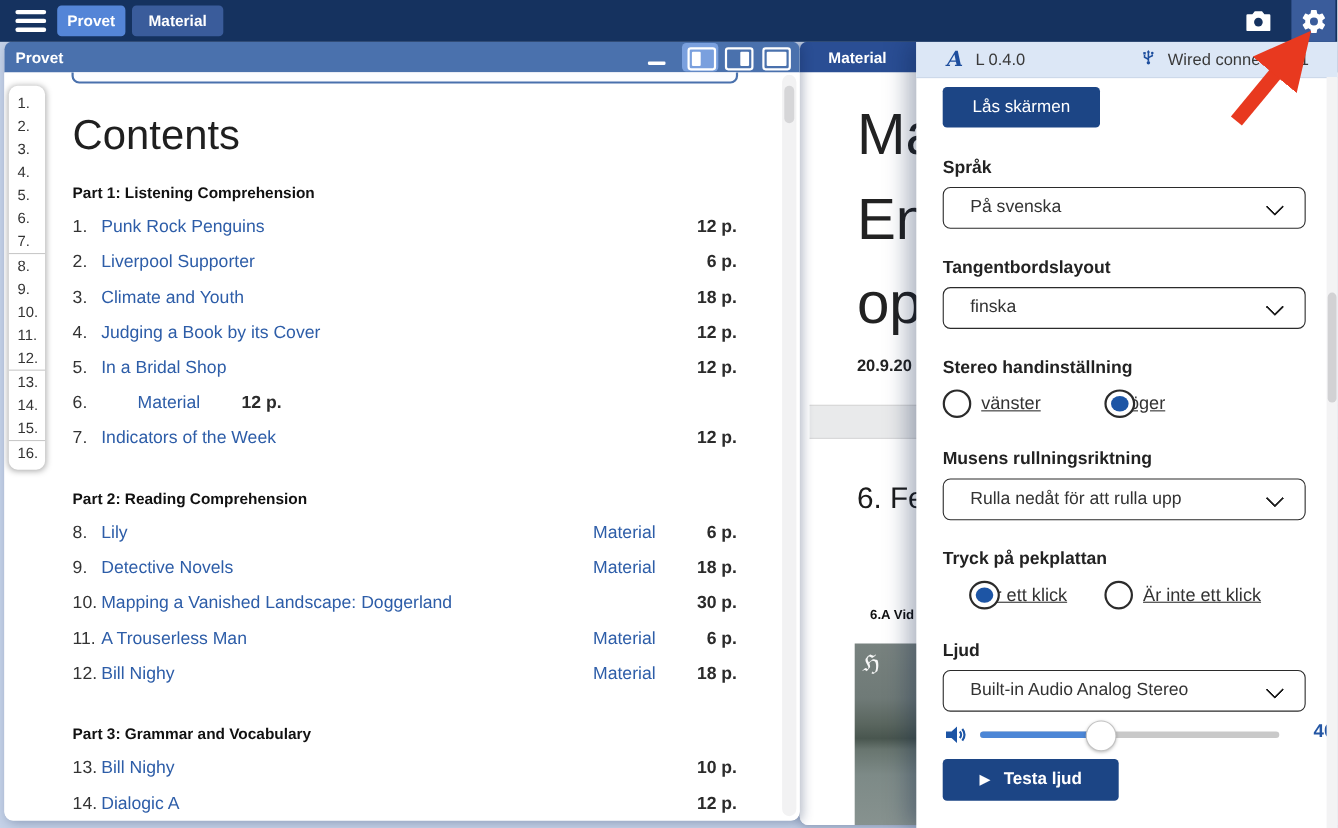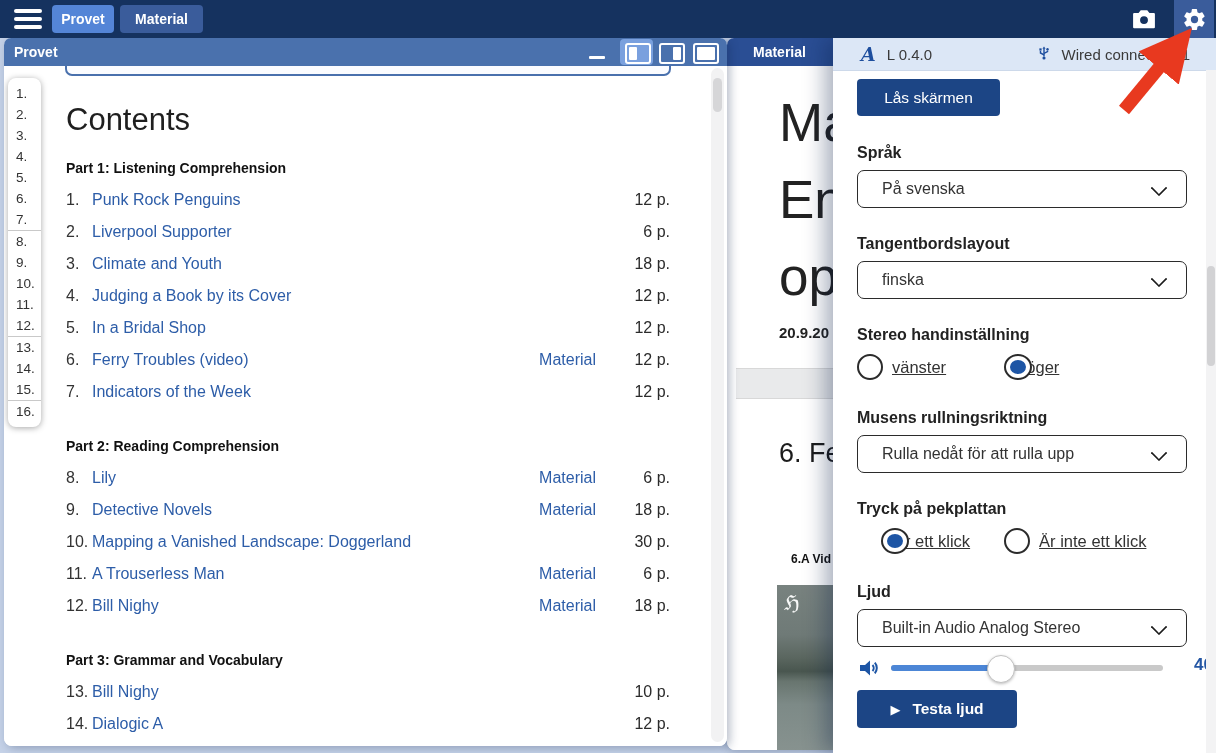--- a/index.html
+++ b/index.html
@@ -35,28 +35,28 @@
   .ico-full b{left:2px;right:2px;top:2px;bottom:2px;}
   .pcontent{position:absolute;left:0;top:28px;right:0;bottom:0;background:#fff;
     border-radius:0 0 8px 8px;overflow:hidden;}
   .input-remnant{position:absolute;left:61px;top:-37px;width:602px;height:43px;
     border:2px solid #4a71ad;border-radius:7px;background:#fbfcff;}
   .qcard{position:absolute;left:4px;top:12px;width:33px;padding:5px 0 5px 0;background:#fff;
     border-radius:8px;box-shadow:0 1px 6px rgba(0,0,0,.35);}
   .qnum{height:21px;line-height:21px;font-size:13.5px;color:#333;padding-left:8px;cursor:pointer;}
   .qnum.divtop{border-top:1px solid #c9c9c9;}
   .contents{position:absolute;left:62px;top:0;width:604px;}
-  .c-heading{margin-top:36px;font-size:31px;color:#1f1f1f;}
+  .c-heading{margin-top:36px;font-size:38px;color:#1f1f1f;}
   .part-heading{font-size:14px;font-weight:700;color:#111;margin-top:30px;margin-bottom:8px;}
   .part-heading.first{margin-top:22px;}
   .crow{display:flex;align-items:center;height:32px;font-size:16px;}
   .cnum{width:26px;color:#333;flex:none;}
   .ctitle{flex:1;color:#2d5da8;text-decoration:none;cursor:pointer;}
   .cmat{width:90px;text-align:right;color:#2d5da8;text-decoration:none;margin-right:18px;flex:none;cursor:pointer;}
-  .cpts{width:56px;text-align:right;color:#2b2b2b;flex:none;}
+  .cpts{width:56px;text-align:right;color:#2b2b2b;flex:none;font-weight:bold;}
   .pscroll{position:absolute;right:3px;top:2px;bottom:4px;width:13px;background:#f2f2f3;border-radius:7px;}
   .pthumb{position:absolute;left:2px;top:10px;width:9px;height:34px;background:#d6d6d8;border-radius:5px;cursor:pointer;}
 
   
   .mwin{position:absolute;left:727px;top:38px;width:489px;height:712px;background:#fff;
     border-radius:8px 0 0 8px;z-index:4;box-shadow:0 2px 8px rgba(15,35,75,.3);}
   .mtitle{height:28px;background:#2a4e94;border-radius:7px 0 0 0;color:#fff;font-weight:600;
     font-size:14px;display:flex;align-items:center;padding-left:26px;}
   .mcontent{position:absolute;left:0;top:28px;right:0;bottom:0;background:#fff;overflow:hidden;
     border-radius:0 0 0 8px;}
@@ -210,21 +210,20 @@
               <span class="cpts">12 p.</span>
             </div>
             <div class="crow">
               <span class="cnum">5.</span>
               <a class="ctitle">In a Bridal Shop</a>
               <a class="cmat"></a>
               <span class="cpts">12 p.</span>
             </div>
             <div class="crow">
               <span class="cnum">6.</span>
-              <a class="ctitle">Ferry Troubles (video)</a>
               <a class="cmat">Material</a>
               <span class="cpts">12 p.</span>
             </div>
             <div class="crow">
               <span class="cnum">7.</span>
               <a class="ctitle">Indicators of the Week</a>
               <a class="cmat"></a>
               <span class="cpts">12 p.</span>
             </div>
             <div class="part-heading">Part 2: Reading Comprehension</div>

